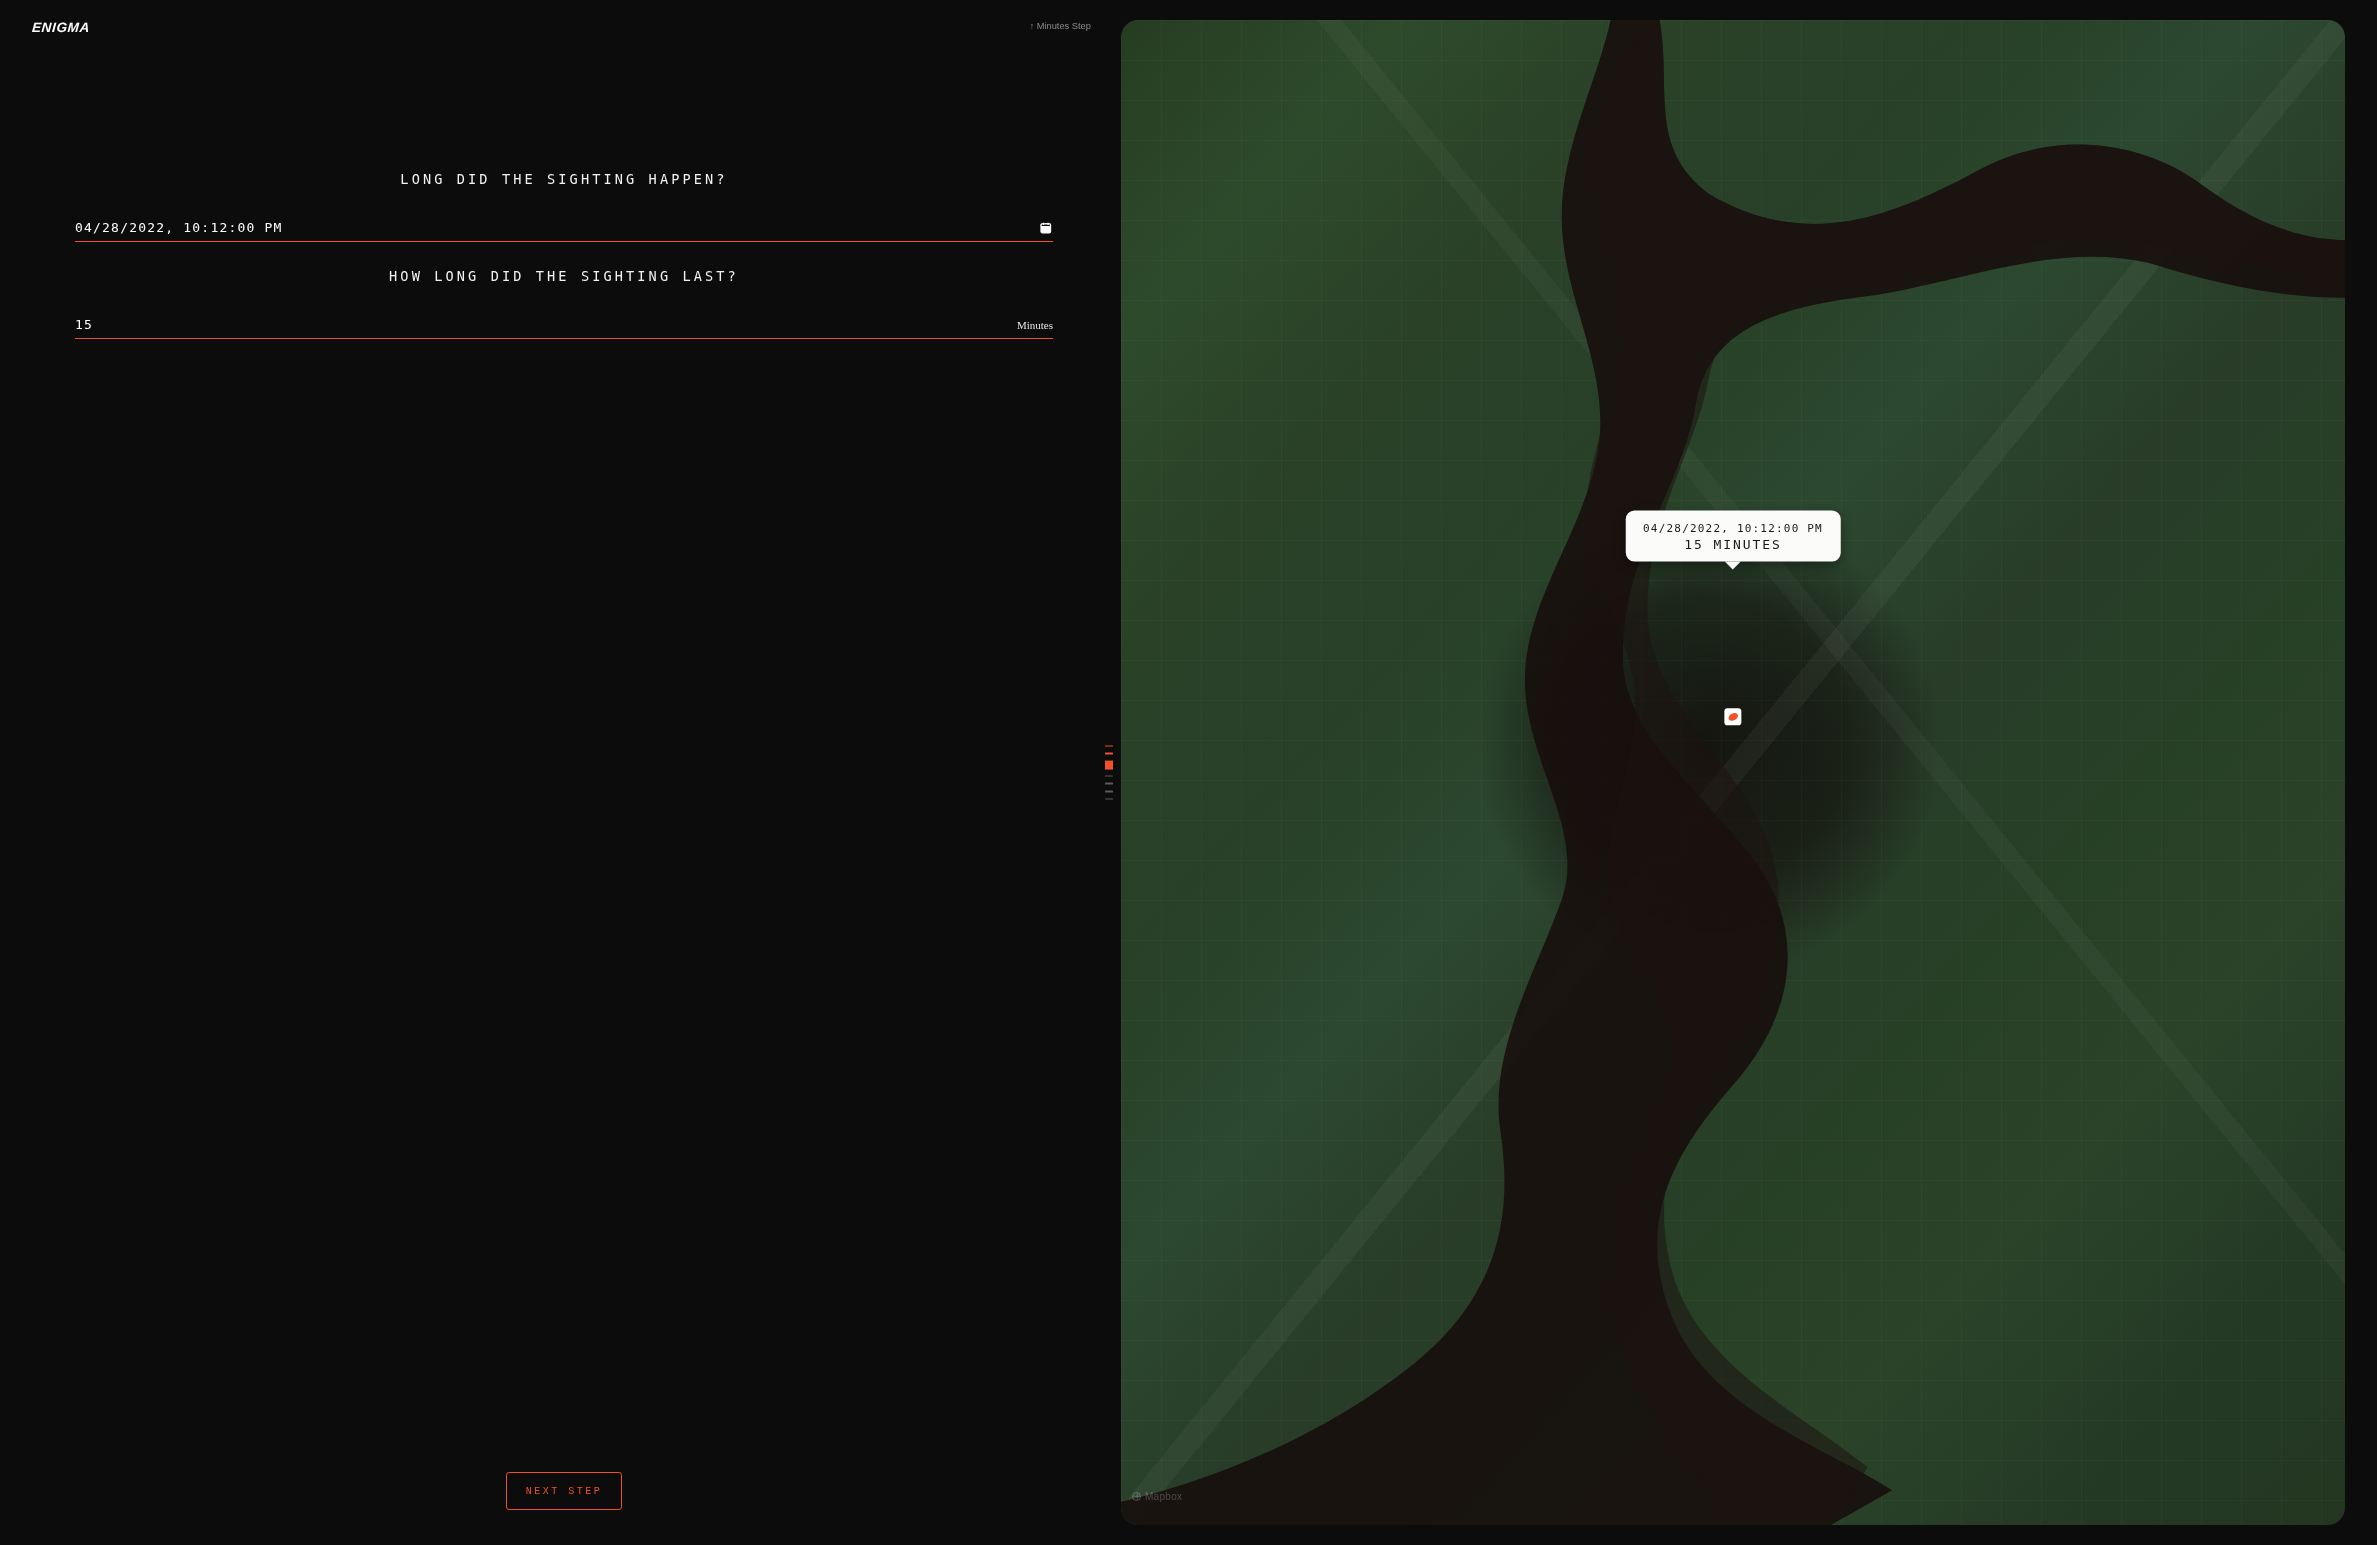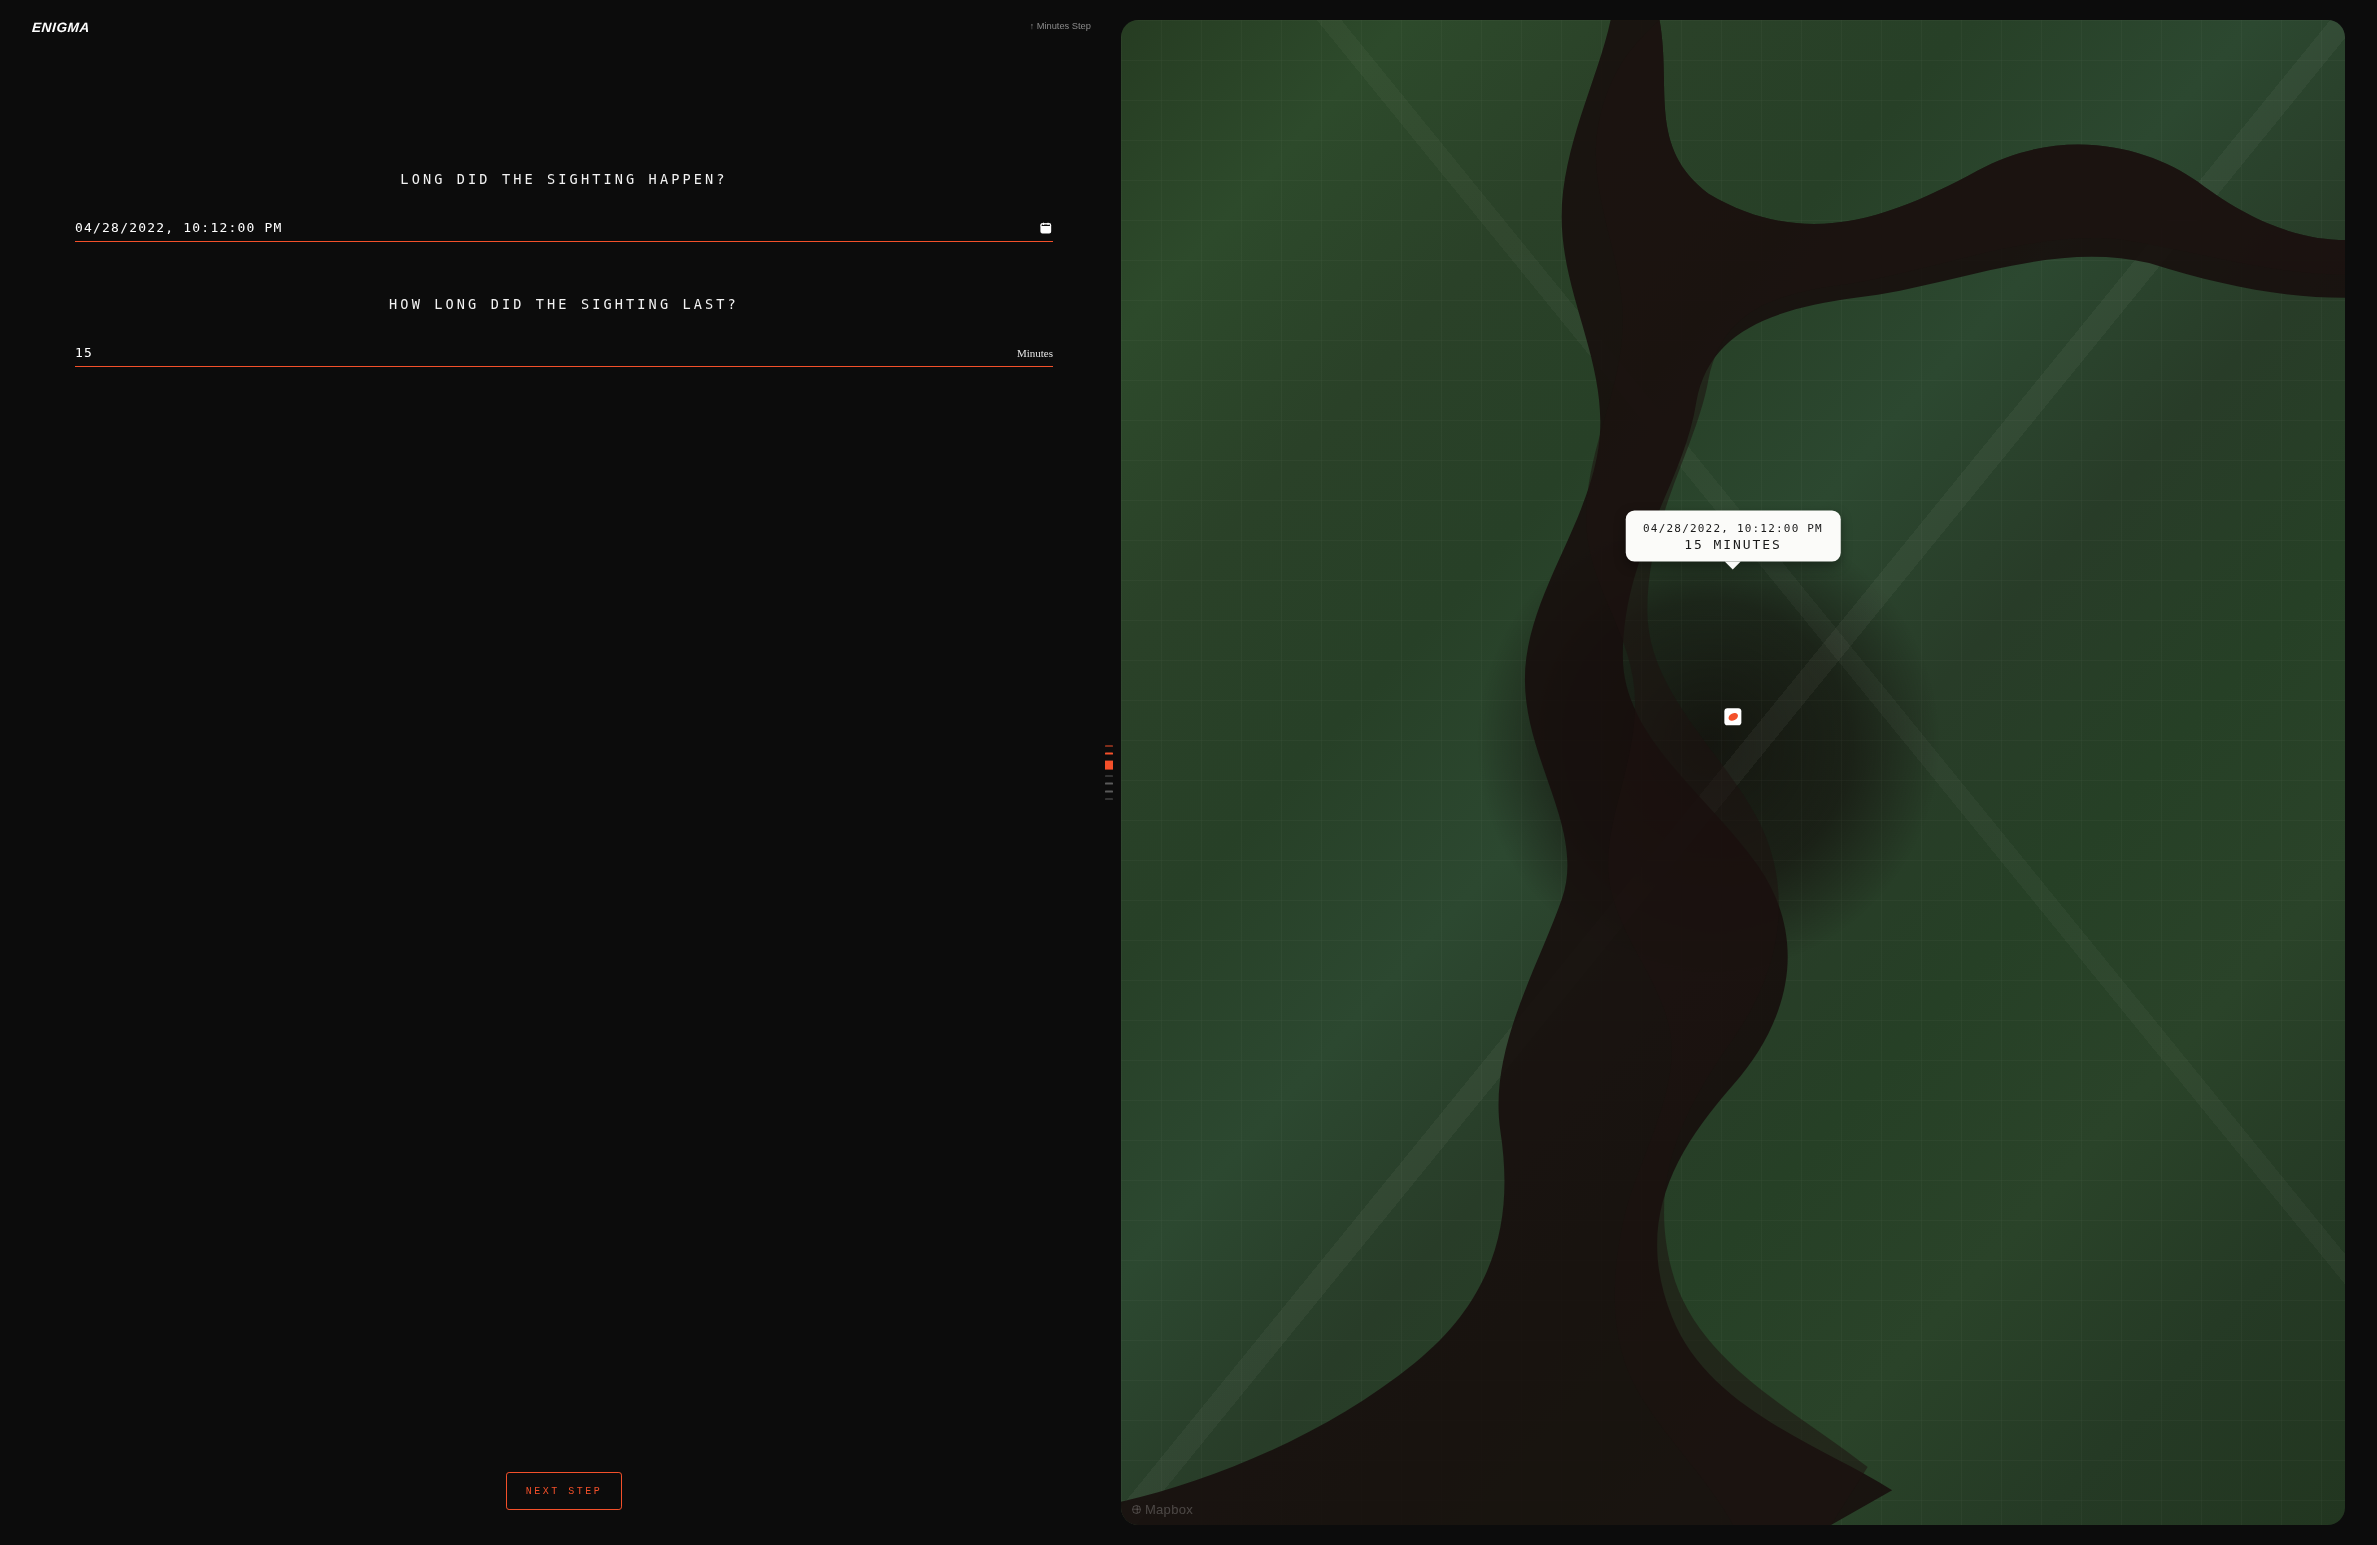--- a/index.html
+++ b/index.html
@@ -92,21 +92,21 @@
     padding-left: 7.4px;
     white-space: nowrap;
   }
   .cal-icon {
     width: 13.6px; height: 13.6px;
     flex-shrink: 0;
     margin-left: 7.4px;
   }
   .cal-icon svg { display:block; }
 
-  .q2-block { margin-top: 54px; }
+  .q2-block { margin-top: 26px; }
 
   .next-wrap {
     margin-top: auto;
     display: flex;
     justify-content: center;
     padding-bottom: 15px;
     font-family: Liberation Mono, monospace;
   }
   .next-btn {
     border: 0.9px solid #f4502a;
@@ -212,24 +212,24 @@
   .marker .dot {
     width: 10px; height: 7.4px;
     background: #f4502a;
     border-radius: 50%;
     transform: rotate(-28deg);
   }
 
   .map-attr {
     position: absolute;
     left: 11px;
-    bottom: 8px;
+    bottom: 23px;
     color: rgba(255,255,255,0.22);
     font-family: -apple-system, BlinkMacSystemFont, "Segoe UI", Arial, sans-serif;
-    font-size: 13px;
+    font-size: 10px;
     letter-spacing: 0.3px;
     display: flex;
     align-items: center;
     gap: 3.7px;
   }
   .map-attr .g {
     width: 9.3px; height: 9.3px; border-radius: 50%;
     border: 0.9px solid rgba(255,255,255,0.22);
     position: relative;
   }

